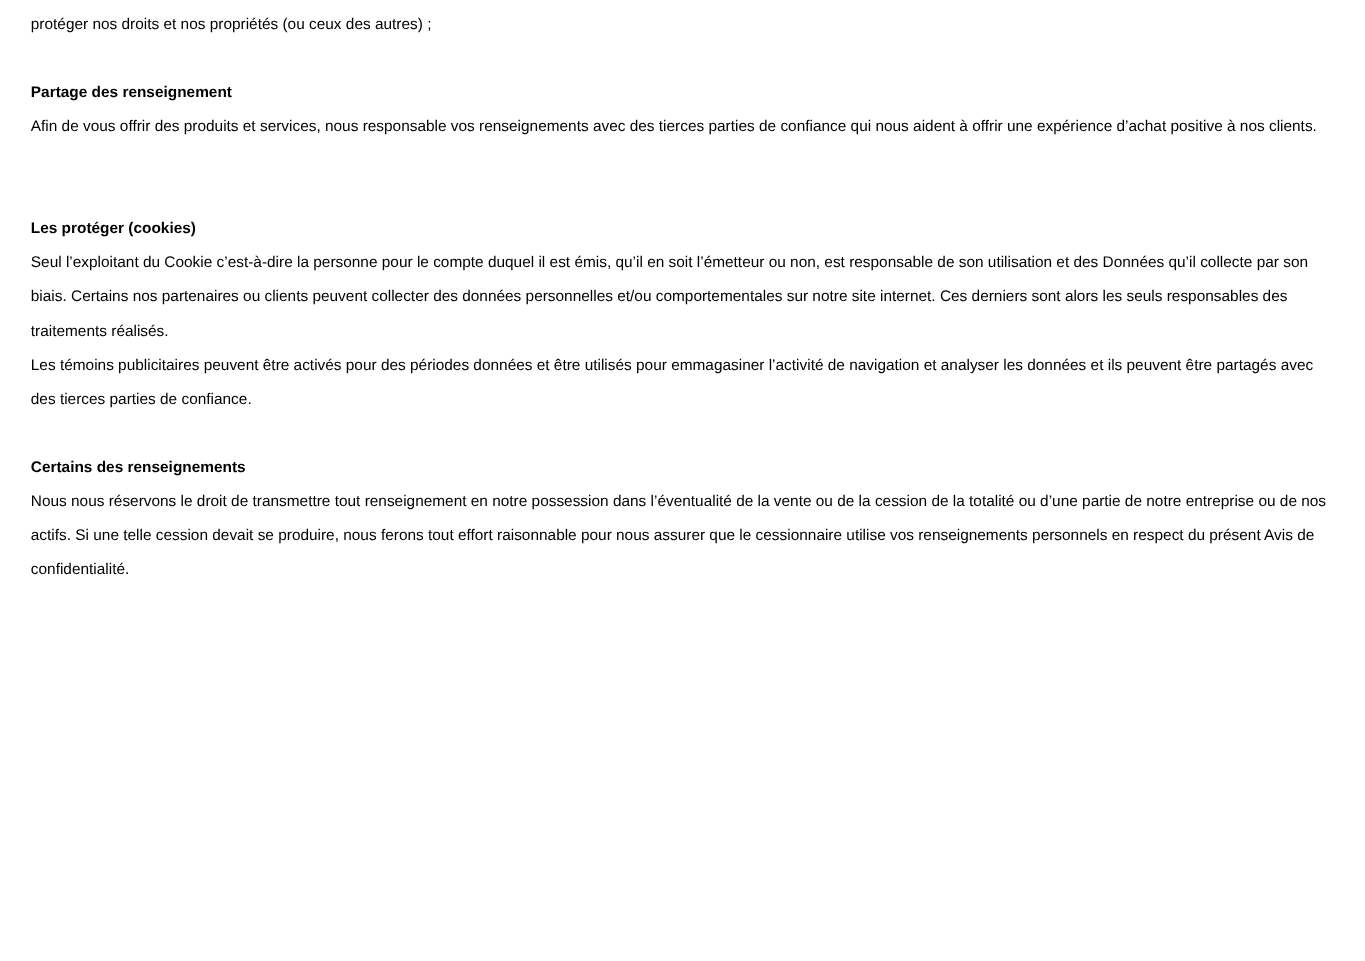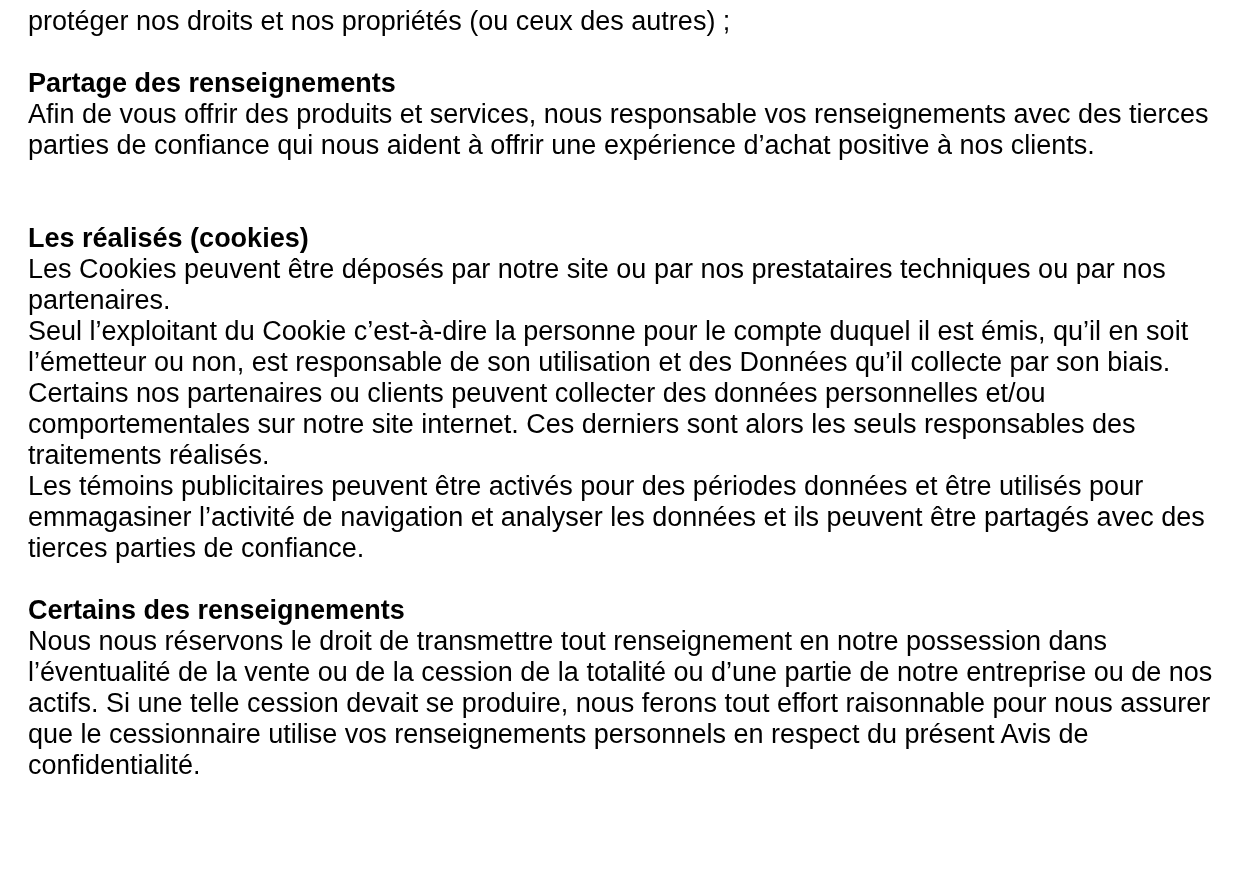--- a/index.html
+++ b/index.html
@@ -10,21 +10,21 @@
   }
   .page {
     position: relative;
     width: 1241px;
     height: 874px;
     box-sizing: border-box;
     padding: 6px 28px 0 28px;
     background: #ffffff;
     color: #000000;
     font-family: "Liberation Sans", "DejaVu Sans", sans-serif;
-    font-size: 27px;
+    font-size: 14px;
     line-height: 31px;
     overflow: hidden;
   }
   .doc-body {
     width: 1185px;
   }
   .doc-paragraph {
     margin: 0;
   }
   .doc-heading {
@@ -35,25 +35,24 @@
     height: 31px;
   }
 </style>
 </head>
 <body>
 
 <div class="page">
   <div class="doc-body">
       <div class="doc-paragraph">protéger nos droits et nos propriétés (ou ceux des autres) ;</div>
       <div class="blank-line"></div>
-      <div class="doc-heading">Partage des renseignements</div>
+      <div class="doc-heading">Partage des renseignement</div>
       <div class="doc-paragraph">Afin de vous offrir des produits et services, nous responsable vos renseignements avec des tierces parties de confiance qui nous aident à offrir une expérience d’achat positive à nos clients.</div>
       <div class="blank-line"></div>
       <div class="blank-line"></div>
-      <div class="doc-heading">Les réalisés (cookies)</div>
-      <div class="doc-paragraph">Les Cookies peuvent être déposés par notre site ou par nos prestataires techniques ou par nos partenaires.</div>
+      <div class="doc-heading">Les protéger (cookies)</div>
       <div class="doc-paragraph">Seul l’exploitant du Cookie c’est-à-dire la personne pour le compte duquel il est émis, qu’il en soit l’émetteur ou non, est responsable de son utilisation et des Données qu’il collecte par son biais. Certains nos partenaires ou clients peuvent collecter des données personnelles et/ou comportementales sur notre site internet. Ces derniers sont alors les seuls responsables des traitements réalisés.</div>
       <div class="doc-paragraph">Les témoins publicitaires peuvent être activés pour des périodes données et être utilisés pour emmagasiner l’activité de navigation et analyser les données et ils peuvent être partagés avec des tierces parties de confiance.</div>
       <div class="blank-line"></div>
       <div class="doc-heading">Certains des renseignements</div>
       <div class="doc-paragraph">Nous nous réservons le droit de transmettre tout renseignement en notre possession dans l’éventualité de la vente ou de la cession de la totalité ou d’une partie de notre entreprise ou de nos actifs. Si une telle cession devait se produire, nous ferons tout effort raisonnable pour nous assurer que le cessionnaire utilise vos renseignements personnels en respect du présent Avis de confidentialité.</div>
     </div>
 </div>
 
 </body></html>

